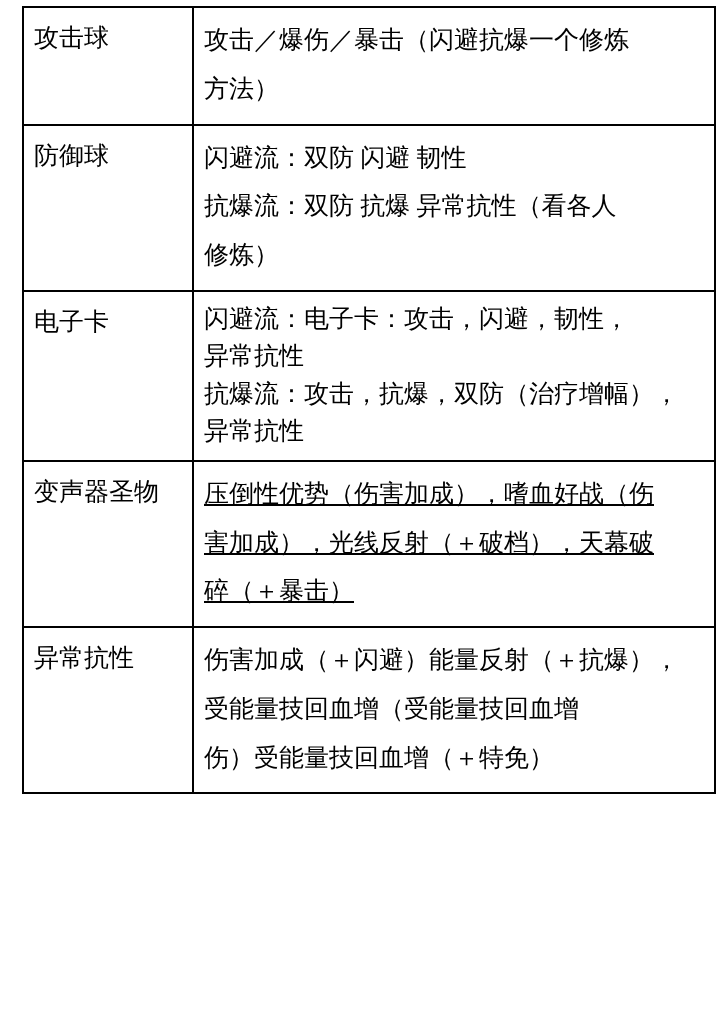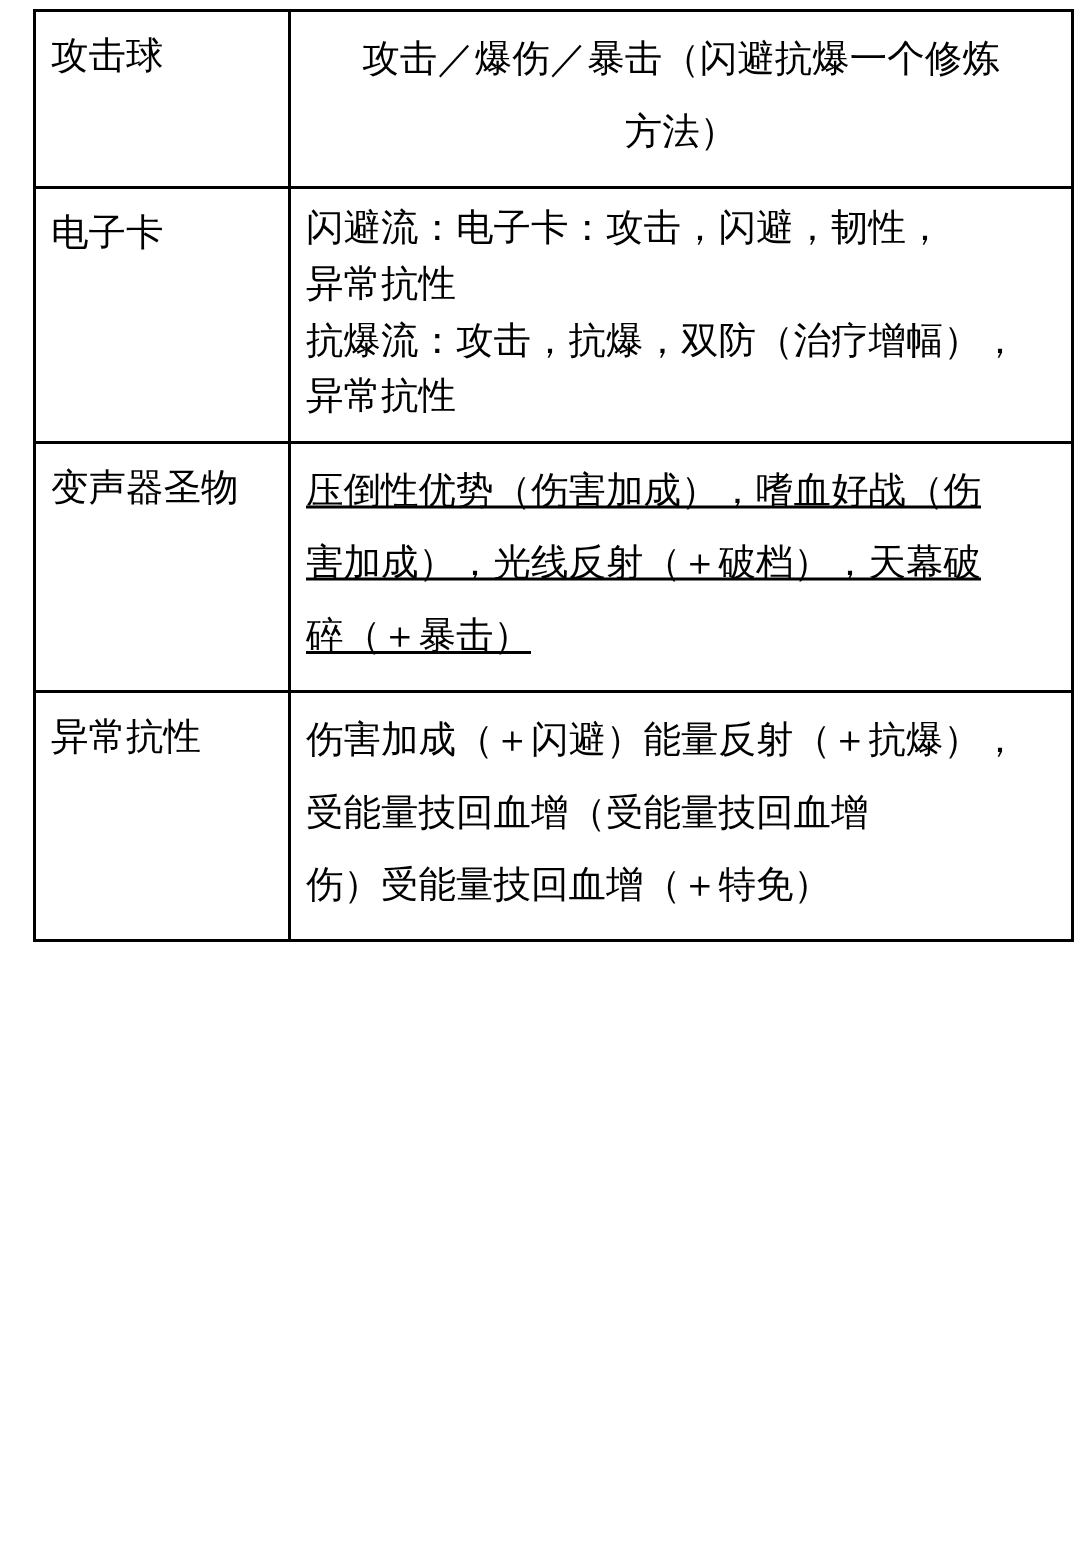--- a/index.html
+++ b/index.html
@@ -40,21 +40,21 @@
     letter-spacing: 0px;
   }
   td.content-cell {
     width: 500px;
     padding-left: 14px;
   }
   .ln {
     display: block;
     white-space: nowrap;
   }
-  .row-attack .content-cell { line-height: 1.95; text-align: center; }
+  .row-attack .content-cell { line-height: 1.95; }
   .row-defense .content-cell { line-height: 1.95; }
   .row-card .content-cell { line-height: 1.5; margin-left: 18px; }
   .row-voice .content-cell { line-height: 1.95; text-decoration: underline; }
   .row-treasure .content-cell { line-height: 1.95; }
   .label-voice {
     letter-spacing: 5px;
     line-height: 1.35;
     margin-left: 48px;
   }
 </style>
@@ -62,20 +62,28 @@
 <body>
 
 <div class="page">
   <table class="spec-table">
     <tbody>
       <tr class="row-attack">
         <td class="label-cell">攻击球</td>
         <td class="content-cell">
           <span class="ln">攻击／爆伤／暴击（闪避抗爆一个修炼</span>
           <span class="ln">方法）</span>
+        </td>
+      </tr>
+      <tr class="row-defense">
+        <td class="label-cell">防御球</td>
+        <td class="content-cell">
+          <span class="ln">闪避流：双防 闪避 韧性</span>
+          <span class="ln">抗爆流：双防 抗爆 异常抗性（看各人</span>
+          <span class="ln">修炼）</span>
         </td>
       </tr>
       <tr class="row-card">
         <td class="label-cell">电子卡</td>
         <td class="content-cell">
           <span class="ln">闪避流：电子卡：攻击，闪避，韧性，</span>
           <span class="ln">异常抗性</span>
           <span class="ln">抗爆流：攻击，抗爆，双防（治疗增幅），</span>
           <span class="ln">异常抗性</span>
         </td>

